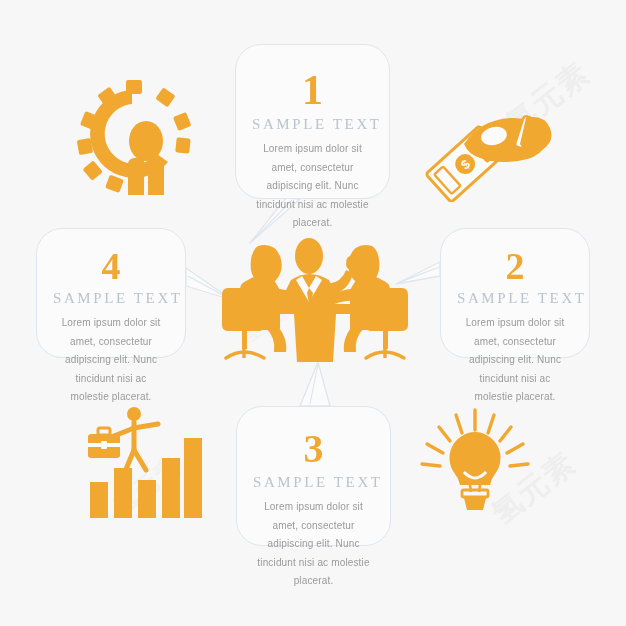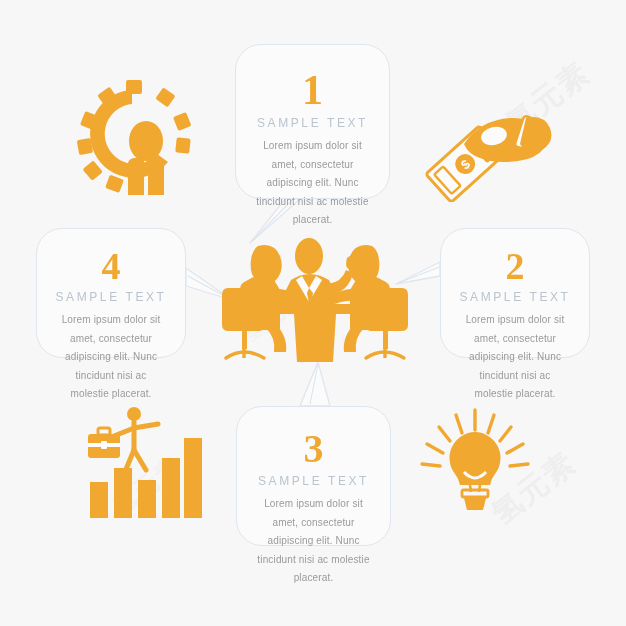--- a/index.html
+++ b/index.html
@@ -69,22 +69,22 @@
     font-weight: 700;
     color: #f0a830;
     line-height: 1;
     margin: 4px 0 5px;
     letter-spacing: 0px;
   }
   .panel-1 .panel-number { font-size: 42px; margin-top: 10px; }
   .panel-3 .panel-number { font-size: 40px; margin-top: 8px; }
 
   .panel-heading {
-    font-family: Liberation Sans, sans-serif;
-    font-size: 12px;
+    font-family: Liberation Serif, serif;
+    font-size: 15px;
     font-weight: 400;
     color: #b9c4cf;
     letter-spacing: 2.6px;
     margin-bottom: 7px;
     white-space: nowrap;
   }
 
   .panel-body {
     font-family: "Liberation Sans", sans-serif;
     font-size: 10px;

